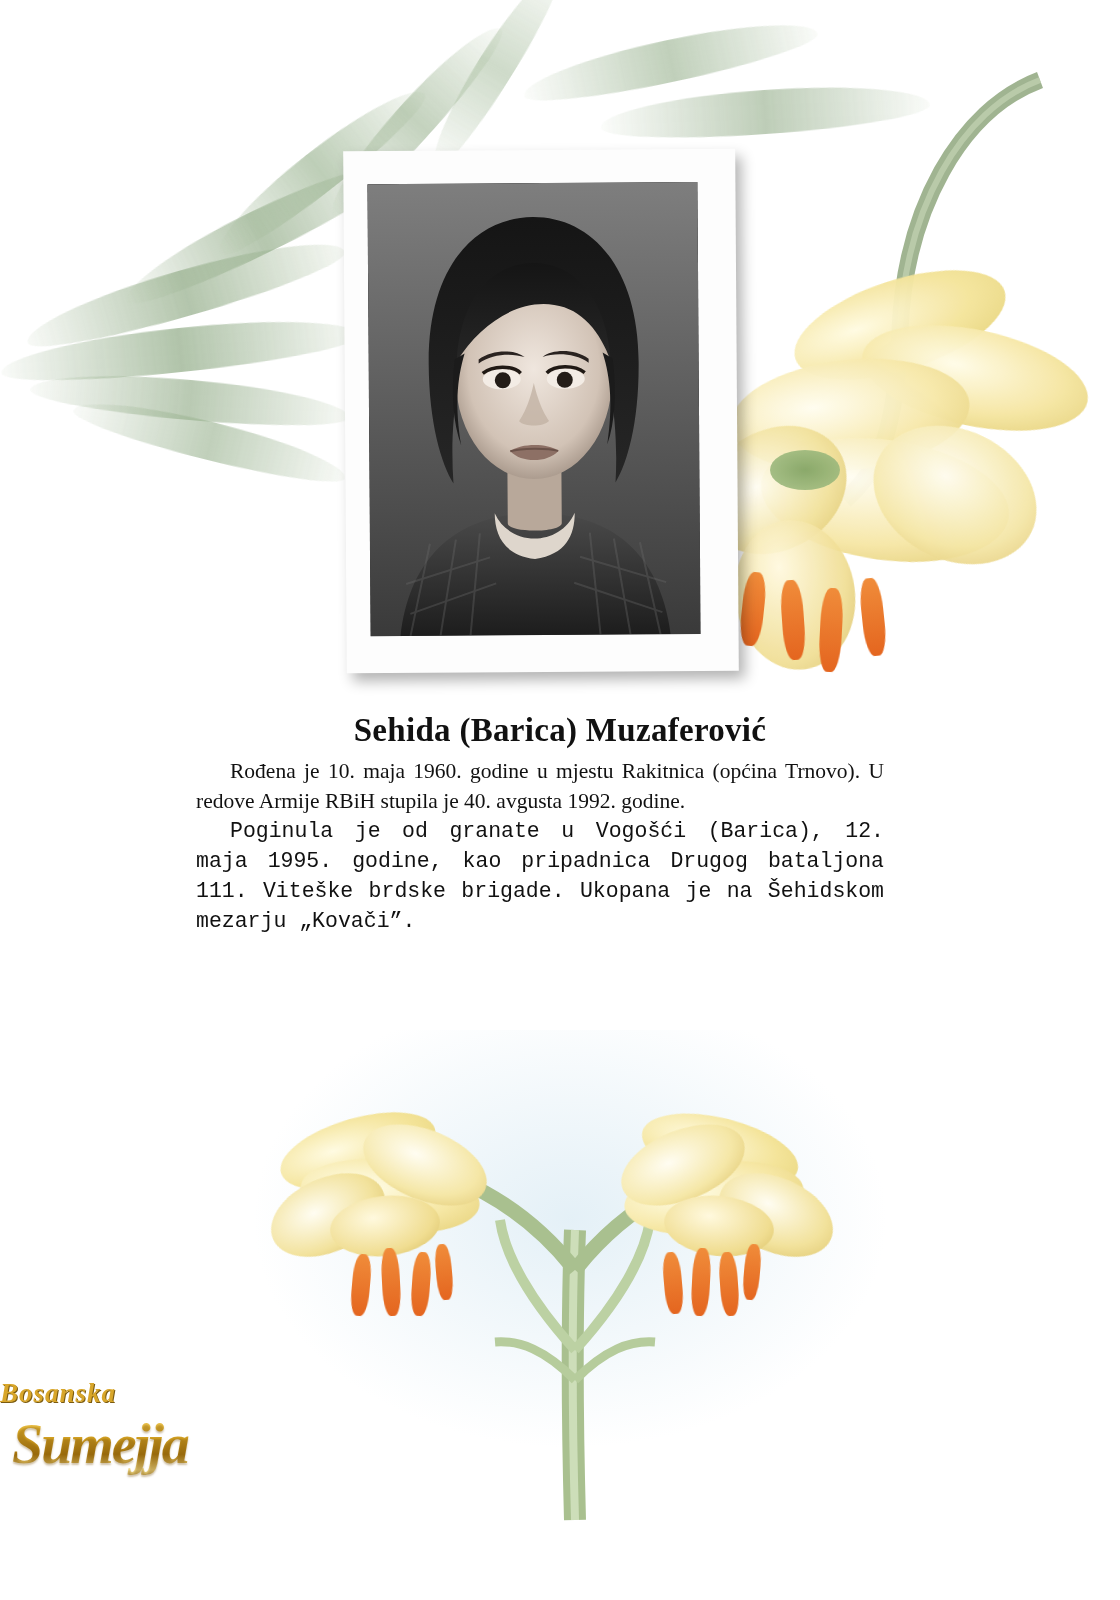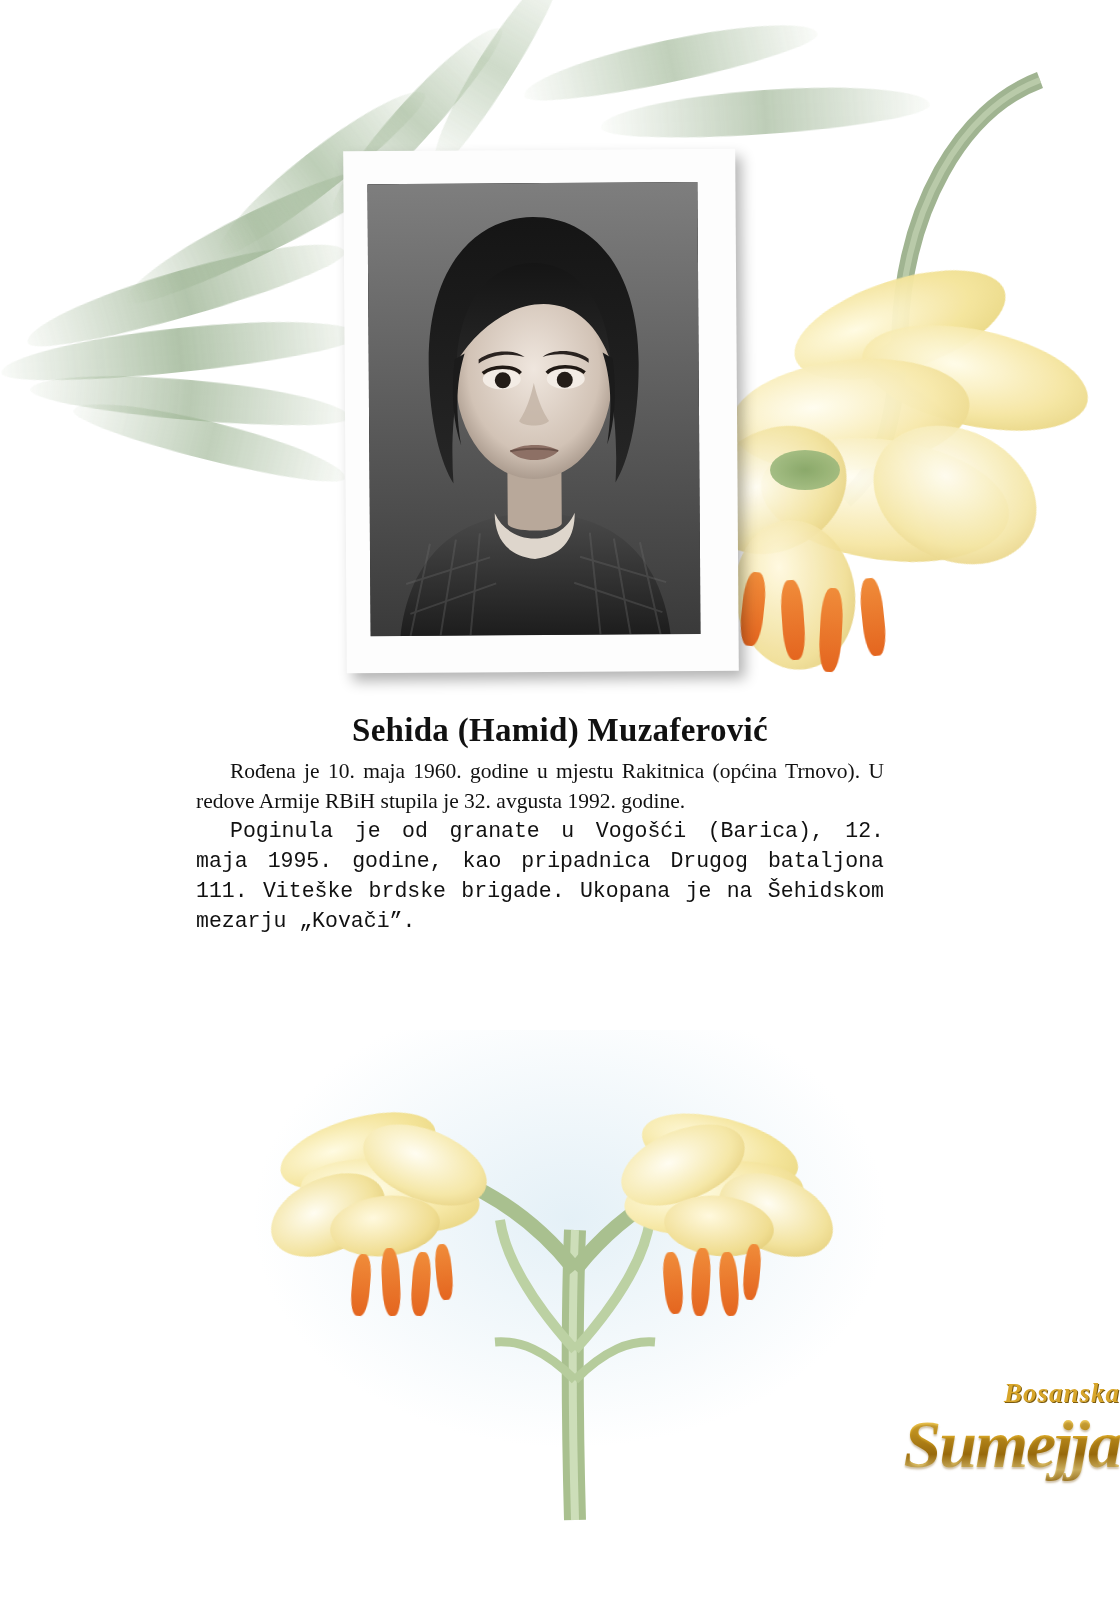--- a/index.html
+++ b/index.html
@@ -99,45 +99,46 @@
   .body-text p { margin: 0; }
   .body-text p + p { margin-top: 0px; font-family: Liberation Mono, monospace; }
   .indent { display: inline-block; width: 34px; }
 
   
   .logo-wrap {
     position: absolute;
     left: 0;
     top: 1370px;
     width: 1120px;
-    text-align: right;
+    text-align: left;
   }
   .logo-small {
     font-family: "Liberation Serif", serif;
     font-style: italic;
     font-weight: bold;
     font-size: 27px;
     color: #d8a62a;
     letter-spacing: 1px;
     text-shadow: 1px 1px 0 #7a5a10;
     position: relative;
     top: 8px;
   }
   .logo-big {
     font-family: "Liberation Serif", serif;
     font-style: italic;
     font-weight: bold;
-    font-size: 68px;
+    font-size: 56px;
     line-height: 86px;
     background: linear-gradient(180deg,#fdf0b0 0%,#e3b22c 35%,#a9770e 62%,#f3dd8a 80%,#8a5f09 100%);
     -webkit-background-clip: text;
     background-clip: text;
     color: transparent;
     text-shadow: 0 2px 2px rgba(120,80,10,0.35);
     letter-spacing: -2px;
+    margin-left: 12px;
   }
 </style>
 </head>
 <body>
 
 <div class="art-layer">
 
   <div class="leaf-group">
     <div class="leaf" style="left:60px; top:210px; width:330px; height:46px; transform:rotate(-16deg); background:linear-gradient(90deg,rgba(200,214,190,.15),rgba(150,175,140,.85),rgba(210,222,200,.25));"></div>
     <div class="leaf" style="left:40px; top:268px; width:360px; height:44px; transform:rotate(-6deg); background:linear-gradient(90deg,rgba(200,214,190,.12),rgba(140,168,130,.8),rgba(210,222,200,.2));"></div>
@@ -273,23 +274,23 @@
           <path d="M290,452 L270,360"></path>
         <path d="M36,400 L120,374"></path>
           <path d="M210,374 L296,400"></path>
         <path d="M40,430 L126,400"></path>
           <path d="M204,400 L292,430"></path>
       </g>
     </svg>
   </div>
 </div>
 
-<h1 class="name">Sehida (Hamid) Muzaferović</h1>
+<h1 class="name">Sehida (Barica) Muzaferović</h1>
 
 <div class="body-text">
-  <p><span class="indent"></span><span>Rođena je 10. maja 1960. godine u mjestu Rakitnica (općina Trnovo). U redove Armije RBiH stupila je 32. avgusta 1992. godine.</span></p>
+  <p><span class="indent"></span><span>Rođena je 10. maja 1960. godine u mjestu Rakitnica (općina Trnovo). U redove Armije RBiH stupila je 40. avgusta 1992. godine.</span></p>
   <p><span class="indent"></span><span>Poginula je od granate u Vogošći (Barica), 12. maja 1995. godine, kao pripadnica Drugog bataljona 111. Viteške brdske brigade. Ukopana je na Šehidskom mezarju „Kovači”.</span></p>
 </div>
 
 <div class="logo-wrap">
   <div class="logo-small">Bosanska</div>
   <div class="logo-big">Sumejja</div>
 </div>
 
 </body></html>

